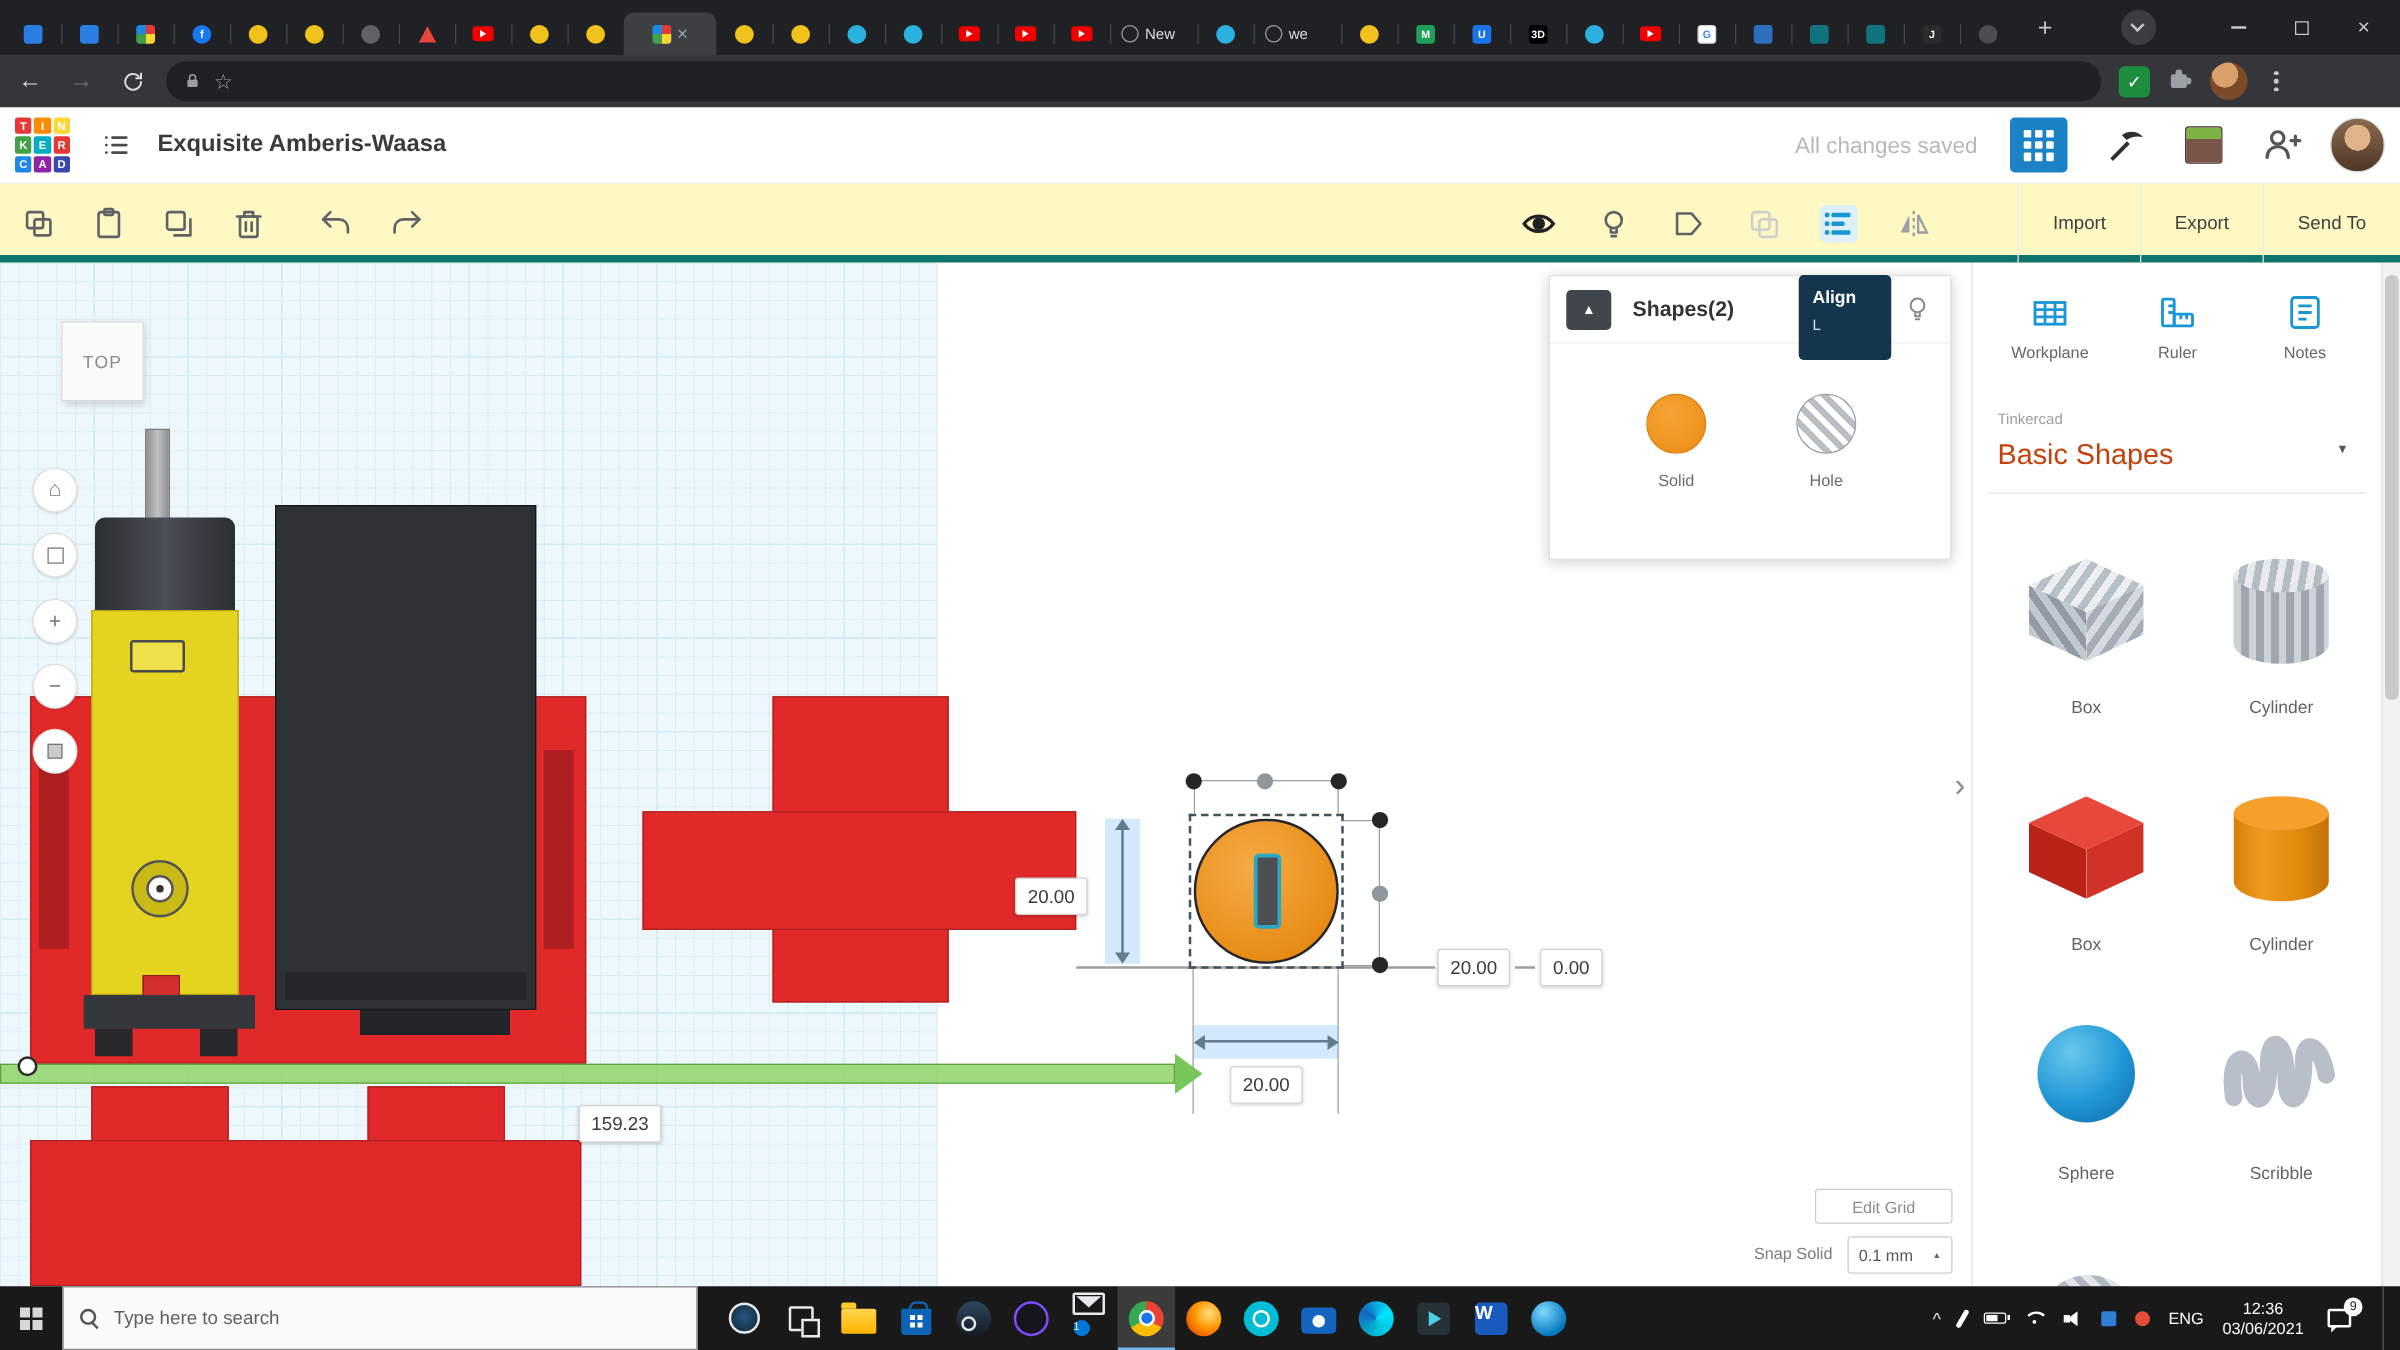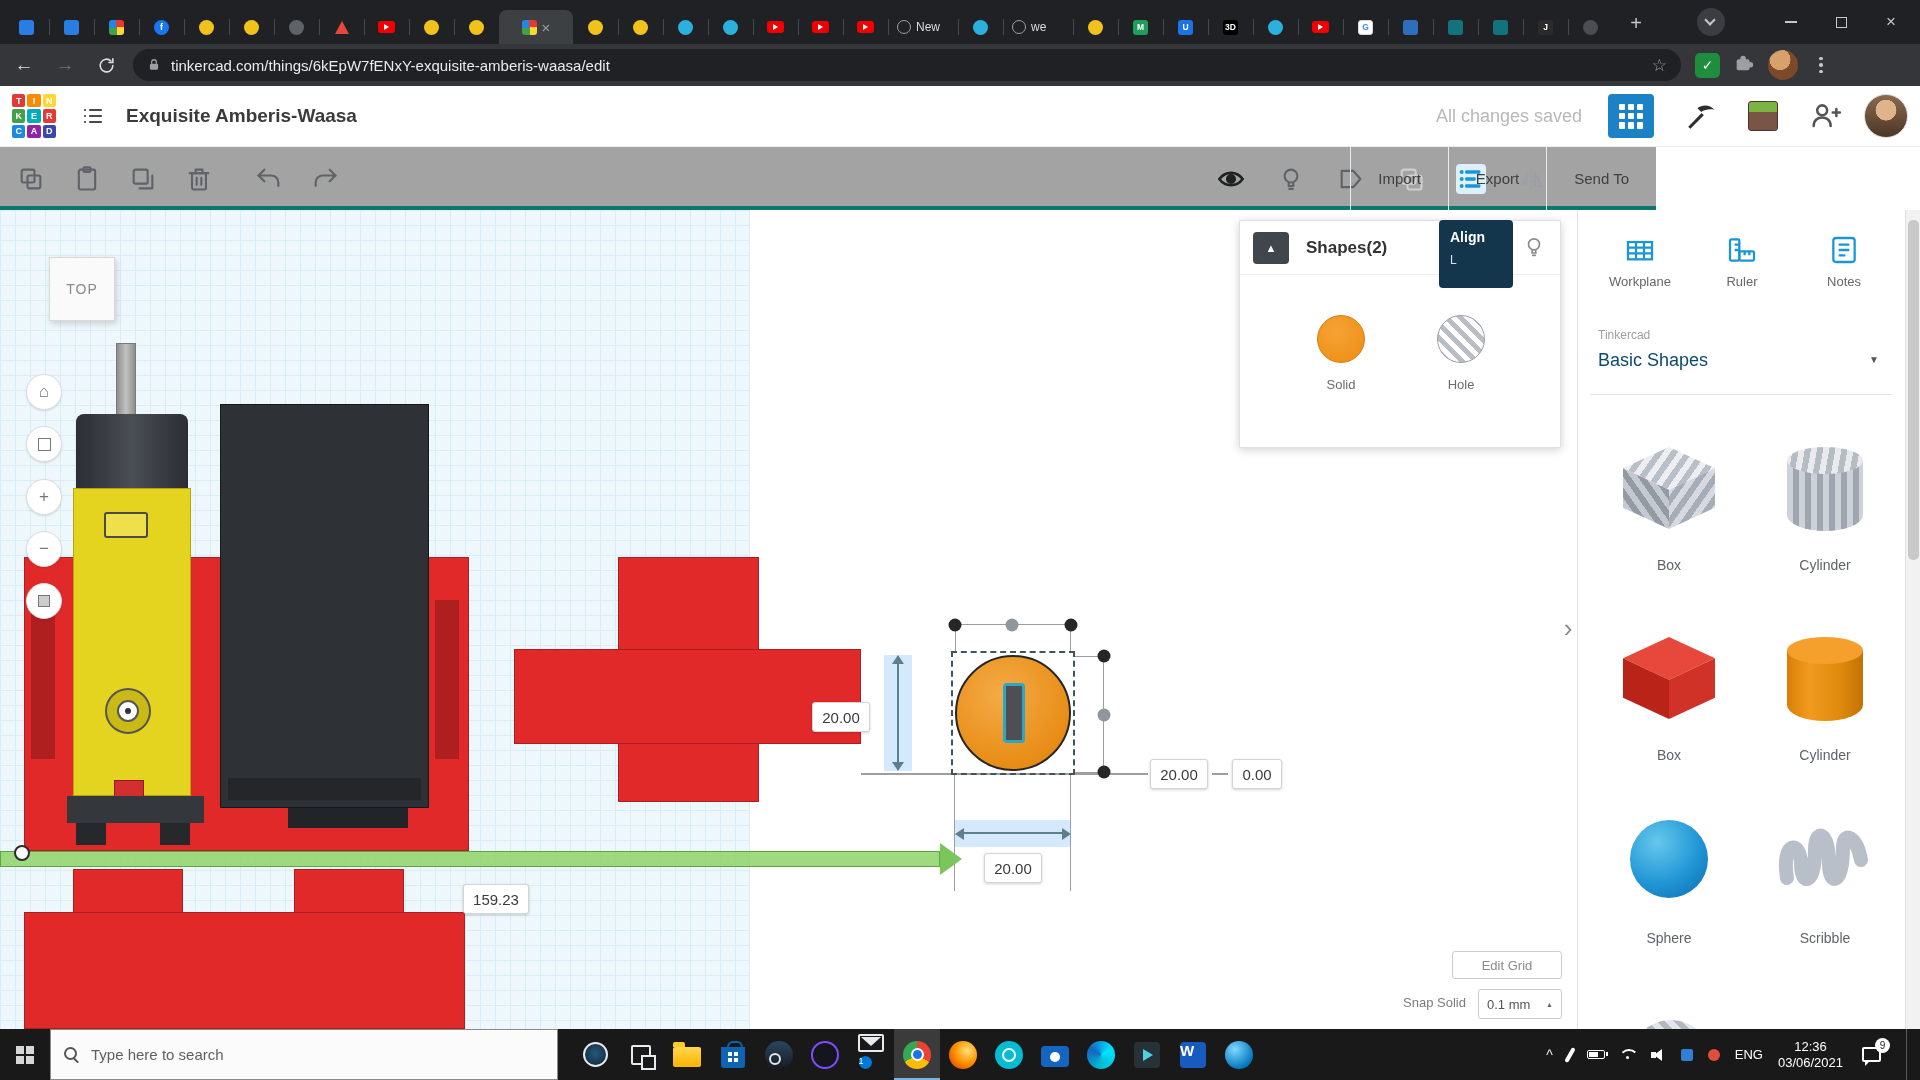--- a/index.html
+++ b/index.html
@@ -57,21 +57,21 @@
 #tctitle{margin-left:20px;font-size:19px;color:#3a3a3a;font-weight:600}
 #savestatus{margin-left:auto;margin-right:26px;color:#b8b8b8;font-size:18px}
 #gridbtn{width:46px;height:44px;background:#1b82c5;border-radius:4px;display:grid;place-items:center}
 #gridbtn .g{width:25px;height:25px;display:grid;grid-template-columns:repeat(3,1fr);gap:2.5px}
 #gridbtn .g i{background:#fff;border-radius:1px}
 .hicon{margin-left:30px;width:34px;height:34px}
 #mcblock{margin-left:30px;width:30px;height:30px;border-radius:3px;background:linear-gradient(#7cb342 0 34%,#795548 34%);border:1px solid #4e342e}
 #tcavatar{margin-left:22px;margin-right:12px;width:44px;height:44px;border-radius:50%;background:radial-gradient(circle at 50% 36%,#e0b48a 0 30%,transparent 31%),linear-gradient(#8a6a4f,#4d3626);border:1px solid #d9d9d9}
 
 
-#tctoolbar{position:absolute;top:147px;left:0;width:1656px;height:63px;background:#a3a3a3;border-bottom:4px solid #0f766e;z-index:20}
+#tctoolbar{position:absolute;top:147px;left:0;width:1920px;height:63px;background:#fef9c3;border-bottom:6px solid #0f766e;z-index:20}
 .tleft{position:absolute;left:16px;top:0;height:63px;display:flex;align-items:center;gap:26px}
 .tmid{position:absolute;left:1216px;top:0;height:63px;display:flex;align-items:center;gap:30px}
 .ticon{width:30px;height:30px;display:grid;place-items:center}
 .ticon svg{width:28px;height:28px}
 .ticon.align-active{background:#ddf0fb;border-radius:4px}
 .tbuttons{position:absolute;right:0;top:0;height:63px;display:flex;align-items:stretch}
 .tbtn{padding:0 27px;font-size:15px;color:#3f3f3f;display:flex;align-items:center;border-left:1px solid #ececec}
 
 
 #canvas{position:absolute;top:210px;left:0;width:1577px;height:819px;background:#fff;overflow:hidden}
@@ -118,21 +118,21 @@
 #aligntip .t1{font-size:14px;font-weight:bold}
 #aligntip .t2{font-size:12px;color:#cfe3ef;margin-top:8px}
 
 
 #sidebar{position:absolute;left:1577px;top:210px;width:328px;height:819px;background:#fff;border-left:1px solid #e2e2e2;z-index:10}
 #sidetools{position:absolute;left:14px;top:24px;width:300px;display:flex;justify-content:space-between}
 .sidetool{width:96px;display:flex;flex-direction:column;align-items:center;gap:8px}
 .sidetool svg{width:34px;height:32px}
 .sidetool .lbl{font-size:13px;color:#666}
 #libbrand{position:absolute;left:20px;top:118px;font-size:12px;color:#9e9e9e}
-#libname{position:absolute;left:20px;top:140px;font-size:18px;color:#0c4a6e}
+#libname{position:absolute;left:20px;top:140px;font-size:23px;color:#c2410c}
 #libcaret{position:absolute;right:26px;top:144px;font-size:10px;color:#555}
 #libdivider{position:absolute;left:12px;top:184px;width:302px;height:1px;background:#e4e4e4}
 .shapecell{position:absolute;width:140px;height:142px}
 .shapeicon{position:absolute;left:50%;top:6px;transform:translateX(-50%)}
 .shapelabel{position:absolute;left:0;right:0;top:116px;text-align:center;font-size:14px;color:#5f6368}
 .shape-cube{position:relative;width:92px;height:82px}
 .shape-cube .f{position:absolute;inset:0}
 .shape-cube .top{clip-path:polygon(50% 0,100% 26%,50% 52%,0 26%)}
 .shape-cube .left{clip-path:polygon(0 26%,50% 52%,50% 100%,0 74%)}
 .shape-cube .right{clip-path:polygon(100% 26%,50% 52%,50% 100%,100% 74%)}
@@ -361,21 +361,20 @@
       <svg viewBox="0 0 24 24" fill="none" stroke="#dadce0" stroke-width="2" stroke-linecap="round">
           <path d="M20 12 a8 8 0 1 1 -2.4-5.7"></path>
           <path d="M20 3.5 v4.8 h-4.8"></path>
         </svg>
     </div>
     <div id="omnibox">
       <svg id="locksvg" viewBox="0 0 24 24">
           <rect x="5" y="10" width="14" height="10" rx="2" fill="#9aa0a6"></rect>
           <path d="M8 10 V7 a4 4 0 0 1 8 0 v3" stroke="#9aa0a6" stroke-width="2.2" fill="none"></path>
         </svg>
-      <span id="urltext">tinkercad.com/things/6kEpW7fENxY-exquisite-amberis-waasa/edit</span>
       <span id="staricon">☆</span>
     </div>
     <div id="urlright">
       <div id="shieldicon">✓</div>
       <div id="puzzleicon">
         <svg viewBox="0 0 24 24" fill="#9aa0a6">
             <rect x="4" y="8" width="14" height="12" rx="2"></rect>
             <circle cx="11" cy="7" r="3"></circle>
             <circle cx="19" cy="14" r="3"></circle>
           </svg>

